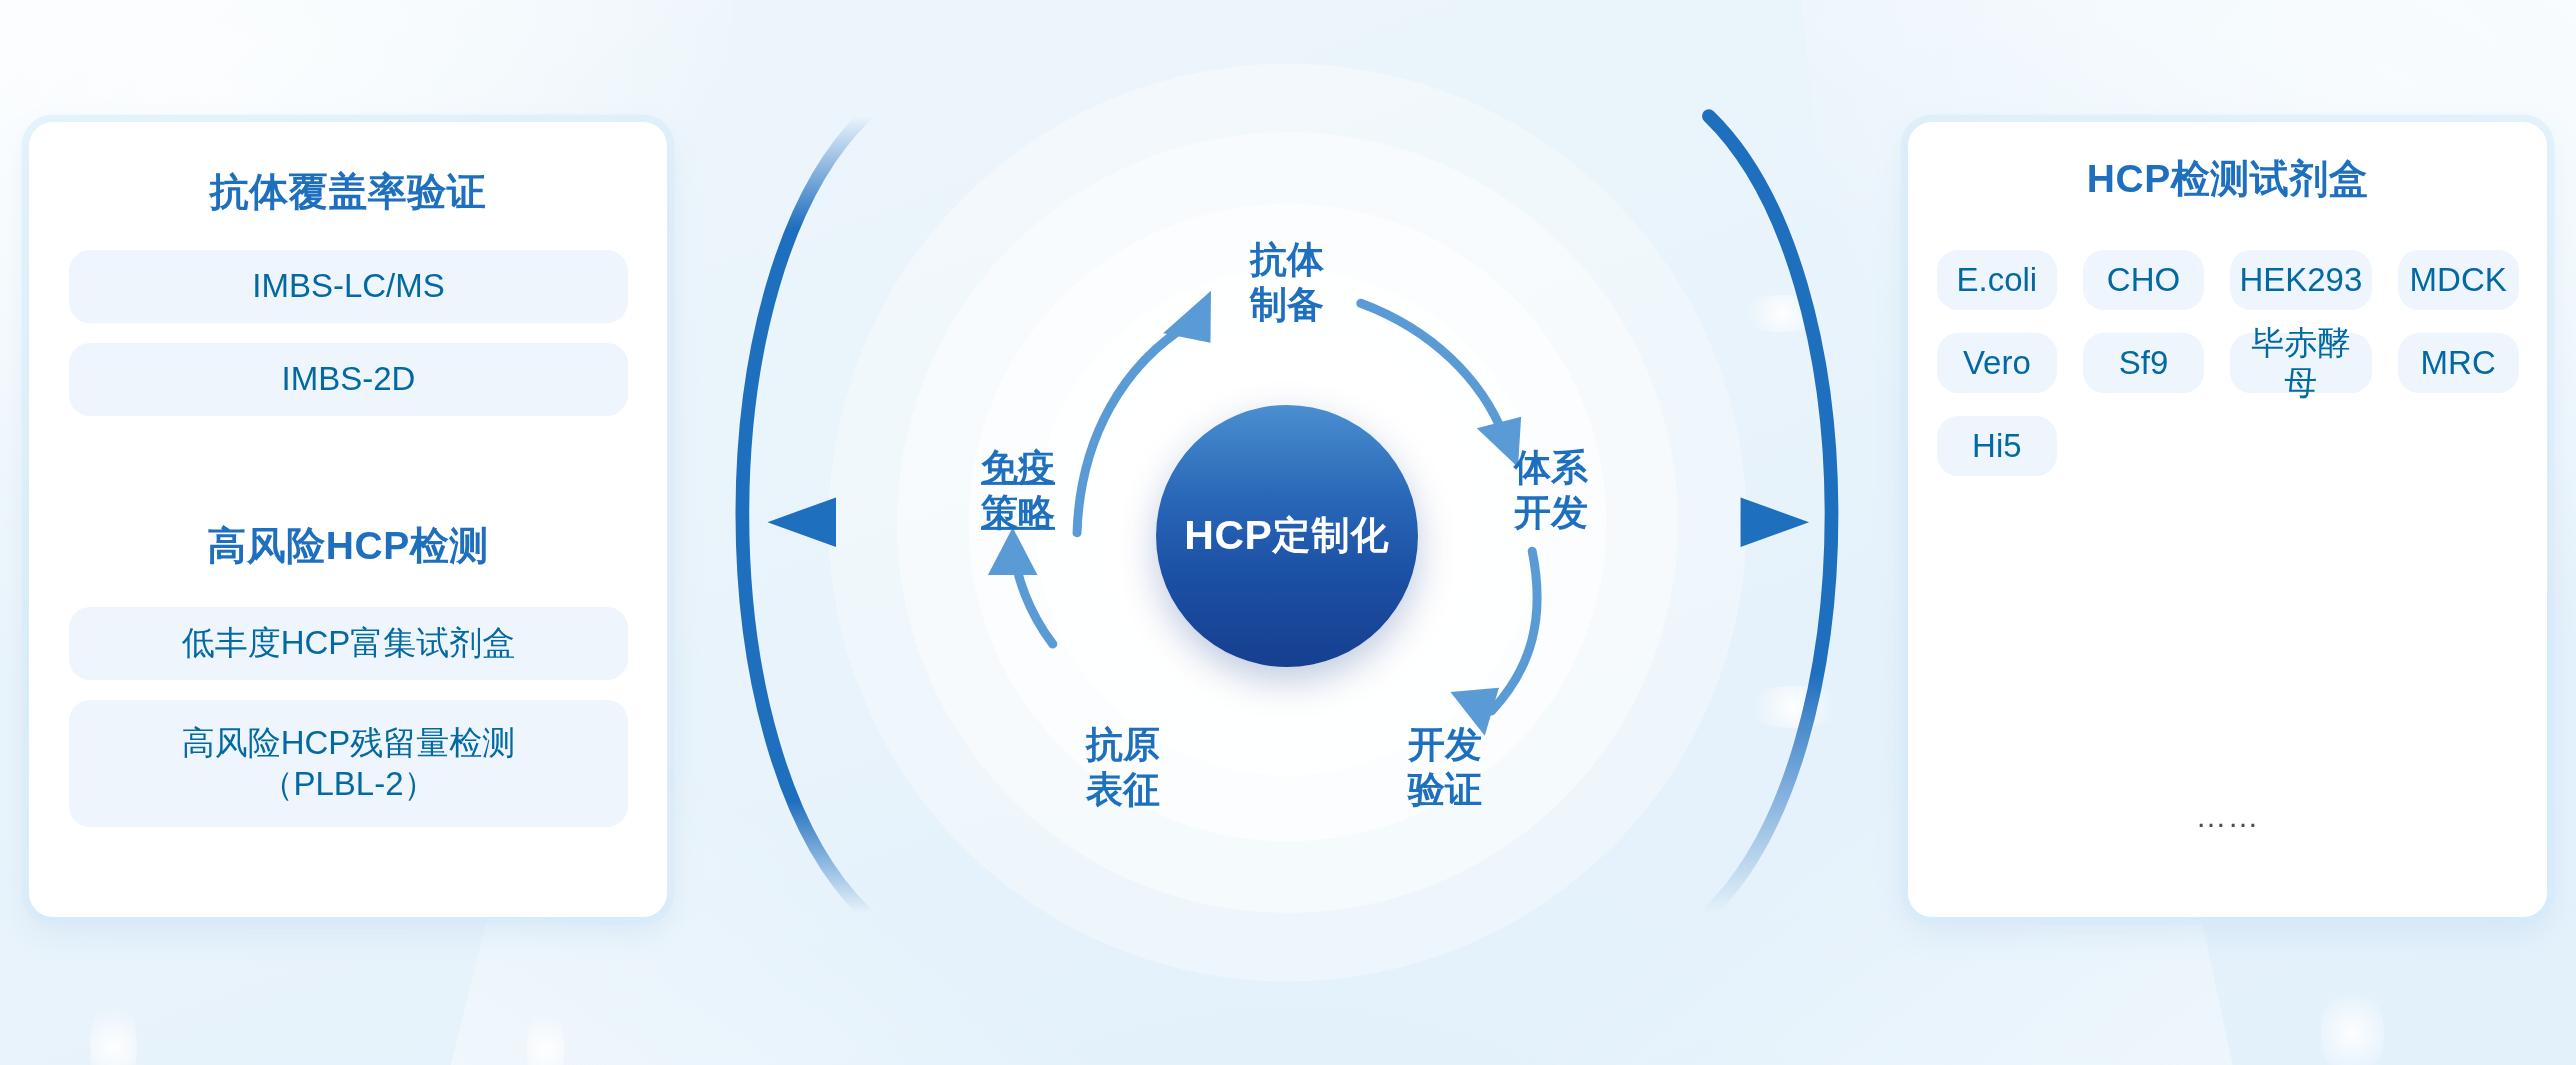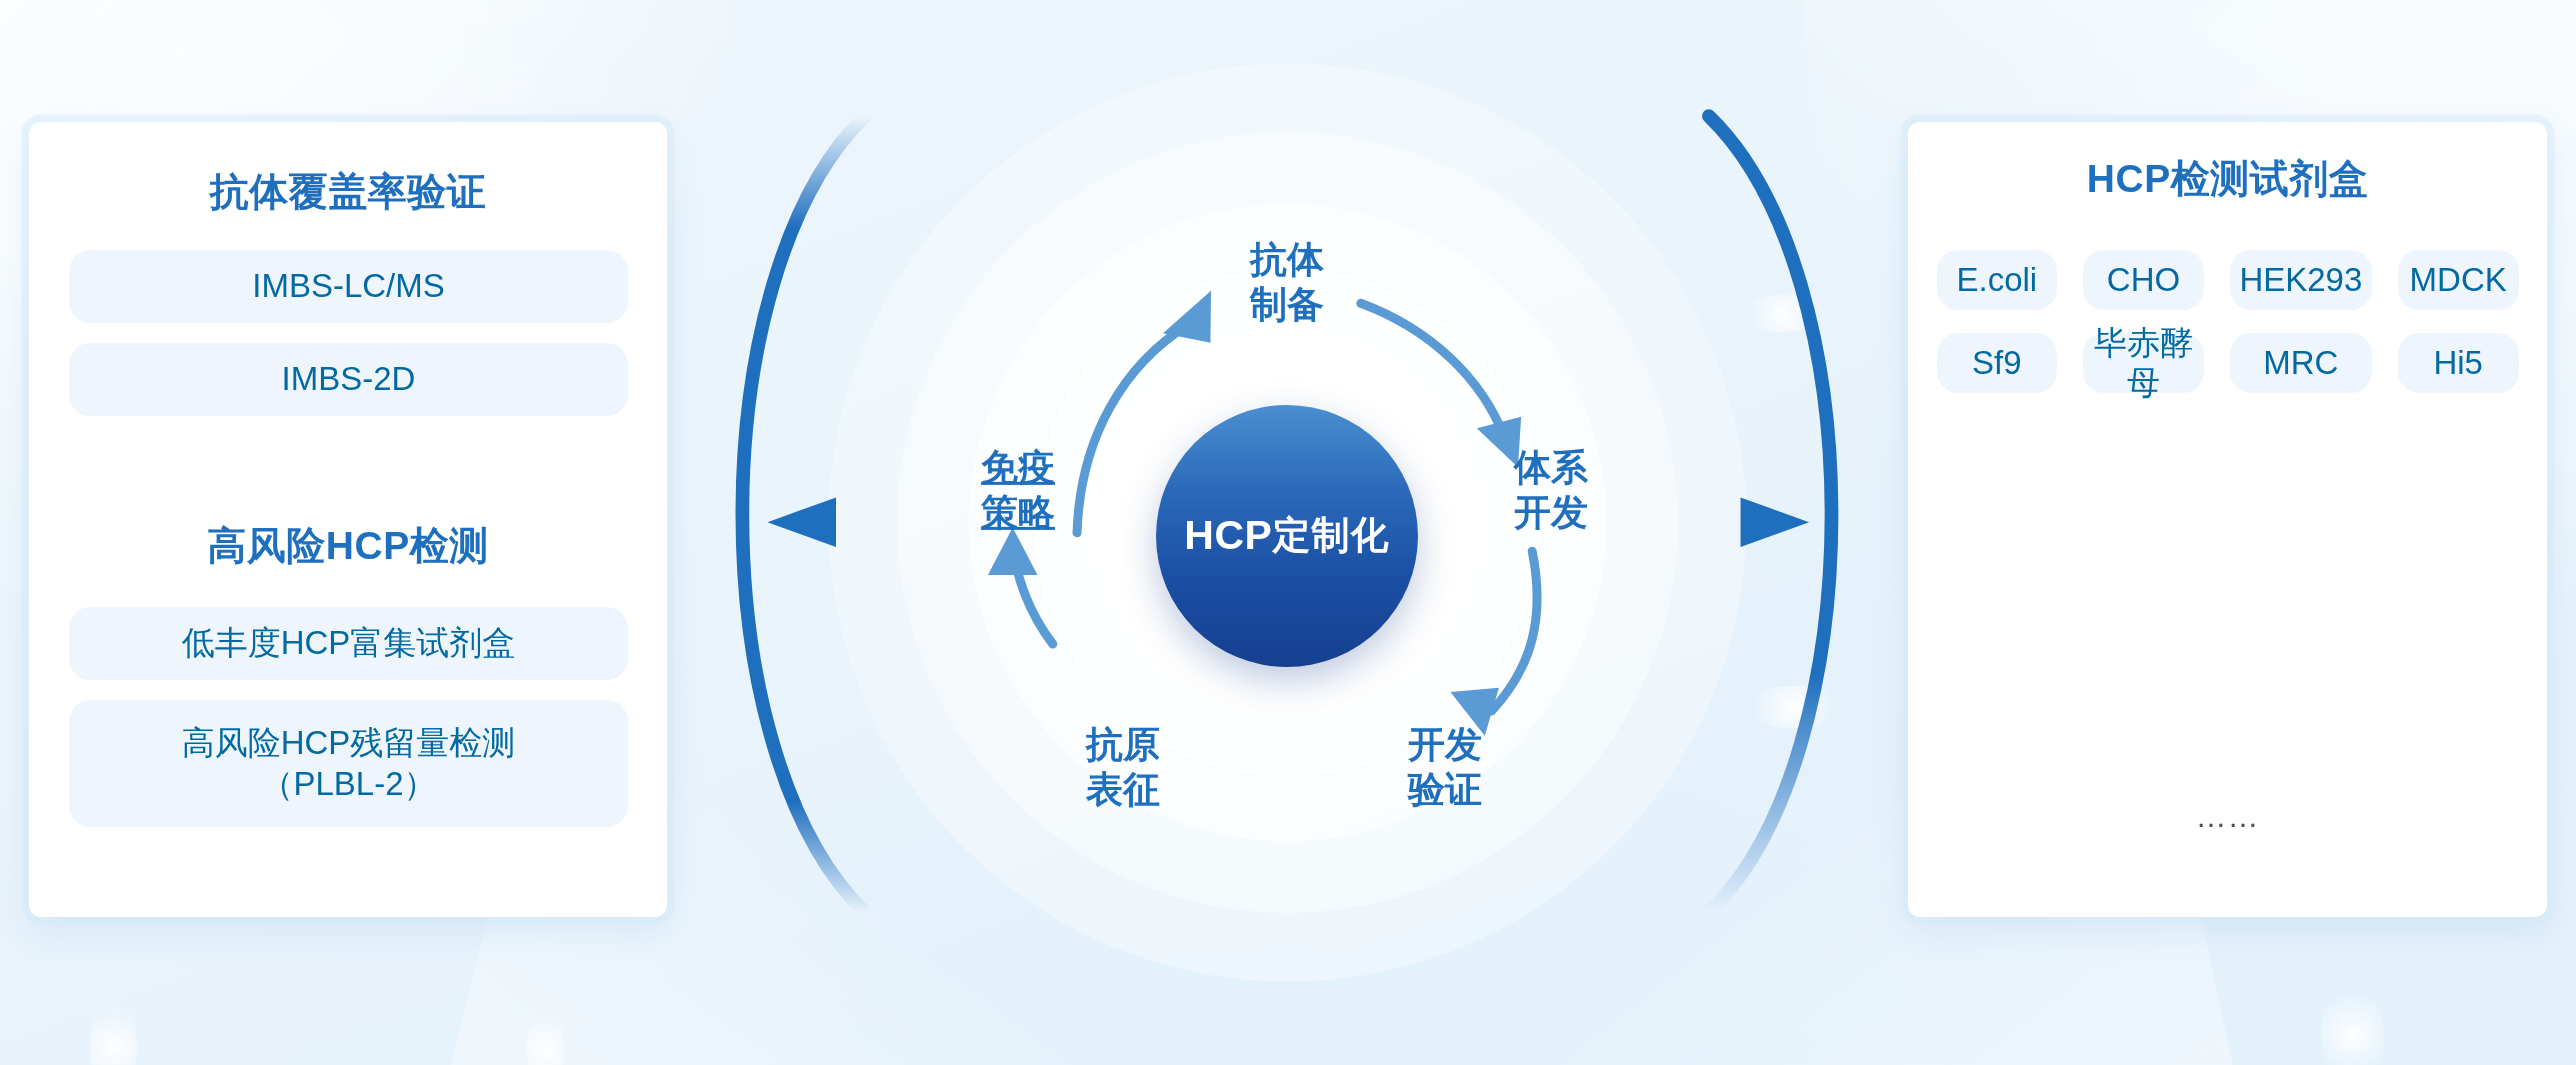--- a/index.html
+++ b/index.html
@@ -78,21 +78,21 @@
   .ring-1 { width: 918px; height: 918px; background: rgba(255,255,255,0.34); }
   .ring-2 { width: 781px; height: 781px; background: rgba(255,255,255,0.42); }
   .ring-3 { width: 638px; height: 638px; background: rgba(255,255,255,0.55); }
   .ring-4 { width:  506px; height:  506px; background: rgba(255,255,255,0.75); }
   .ring-5 { width:  380px; height:  380px; background: rgba(255,255,255,0.92); }
 
   
   .card {
     position: absolute;
     background: #ffffff;
-    border-radius: 12px;
+    border-radius: 24px;
     box-shadow: 0 0 0 7.4px rgba(214,235,249,0.55), 0 12.7px 32px rgba(120,170,210,0.18);
   }
   #card-left  { left: 29px;  top: 122px; width: 638px; height: 795px; }
   #card-right { left: 1908px; top: 122px; width: 639px; height: 795px; }
 
   .card-title {
     text-align: center;
     font-weight: bold;
     color: #1f6fbf;
     font-size: 39px;
@@ -297,20 +297,21 @@
 策略</div>
 
   <div id="card-right" class="card">
     <div class="card-title">HCP检测试剂盒</div>
 
     <div id="right-grid">
         <div class="pill">E.coli</div>
         <div class="pill">CHO</div>
         <div class="pill">HEK293</div>
         <div class="pill">MDCK</div>
+        <div class="pill">Vero</div>
         <div class="pill">Sf9</div>
         <div class="pill">毕赤酵母</div>
         <div class="pill">MRC</div>
         <div class="pill">Hi5</div>
       </div>
 
     <div class="ellipsis">……</div>
   </div>
 
 </div>

